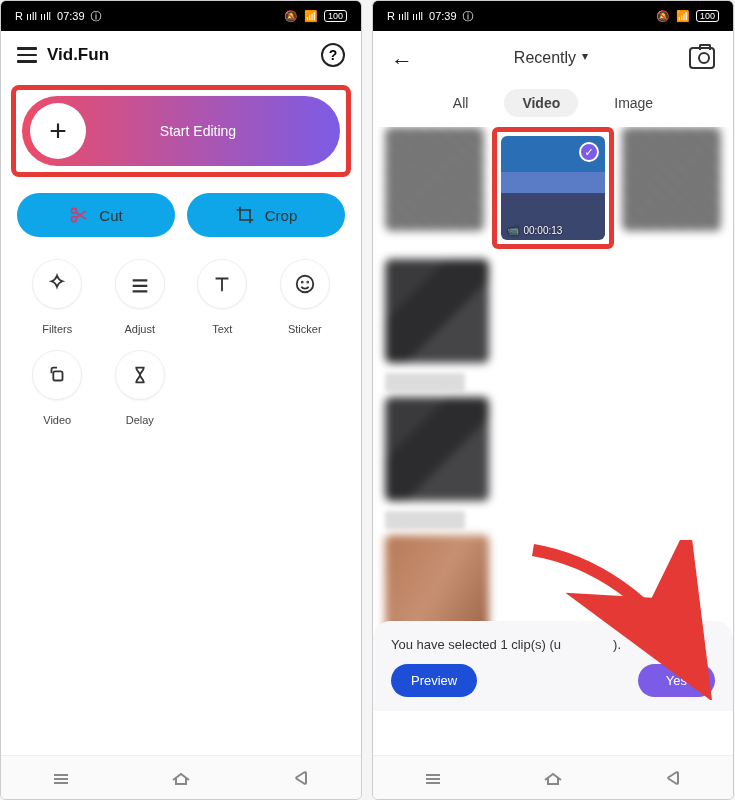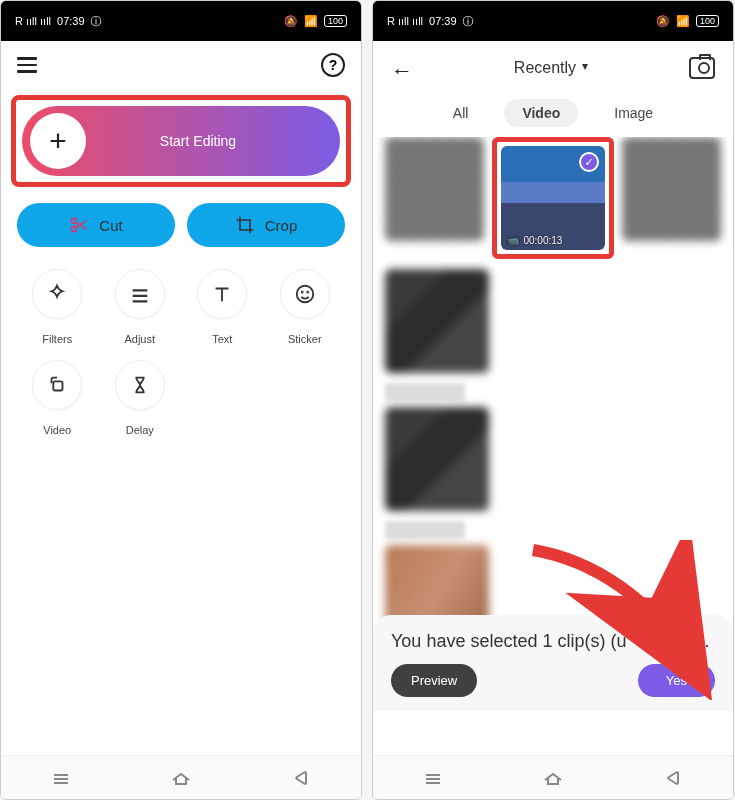--- a/index.html
+++ b/index.html
@@ -1,18 +1,18 @@
 <!DOCTYPE html>
 <html><head>
 <meta charset="utf-8">
 <style>
   * { margin: 0; padding: 0; box-sizing: border-box; font-family: -apple-system, BlinkMacSystemFont, sans-serif; }
   body { background: #f5f5f5; width: 735px; height: 800px; display: flex; gap: 10px; padding: 0; }
   .phone { width: 362px; height: 800px; background: #fff; border: 1px solid #ccc; border-radius: 6px; overflow: hidden; display: flex; flex-direction: column; position: relative; }
-  .statusbar { height: 40px; background: #000; color: #fff; display: flex; justify-content: space-between; align-items: center; padding: 0 14px; font-size: 11px; font-weight: 500; }
+  .statusbar { height: 30px; background: #000; color: #fff; display: flex; justify-content: space-between; align-items: center; padding: 0 14px; font-size: 11px; font-weight: 500; }
   .statusbar .left, .statusbar .right { display: flex; gap: 6px; align-items: center; }
   .content { flex: 1; background: #fff; position: relative; overflow: hidden; }
   .navbar { height: 44px; display: flex; justify-content: space-around; align-items: center; background: #fafafa; border-top: 1px solid #eee; }
   .navbar svg { width: 24px; height: 24px; }
 
   
   .s1-header { display: flex; align-items: center; justify-content: space-between; padding: 12px 16px; }
   .hamburger { display: flex; flex-direction: column; gap: 4px; }
   .hamburger span { width: 20px; height: 2.5px; background: #222; border-radius: 1px; }
   .s1-title { font-weight: 700; font-size: 17px; color: #111; margin-left: 10px; flex: 1; }
@@ -52,23 +52,23 @@
   .thumb.pix { filter: blur(4px); }
   .pixelated { background: repeating-linear-gradient(45deg, #7a7a7a 0 6px, #6a6a6a 6px 12px), repeating-linear-gradient(-45deg, rgba(255,255,255,0.06) 0 5px, transparent 5px 10px); background-blend-mode: overlay; }
   .pix-dark { background: linear-gradient(135deg, #3a3a3c 0 30%, #2c2c2e 30% 60%, #454547 60% 100%); }
   .pix-skin { background: linear-gradient(120deg, #b77a56, #c79072, #9d6447); }
   .selected-box { border: 5px solid #e53935; padding: 4px; border-radius: 6px; }
   .check-badge { position: absolute; top: 6px; right: 6px; width: 20px; height: 20px; background: #7C5CE6; border: 2px solid #fff; border-radius: 50%; display: flex; align-items: center; justify-content: center; color: #fff; font-size: 11px; }
   .duration { position: absolute; bottom: 4px; left: 6px; color: #fff; font-size: 10px; display: flex; gap: 4px; align-items: center; text-shadow: 0 0 2px #000; }
   .divider-label { height: 18px; background: #dcdcdc; width: 80px; border-radius: 2px; margin: 10px 0 6px; filter: blur(2px); }
 
   .bottombar { position: absolute; bottom: 44px; left: 0; right: 0; background: #f7f7f9; border-radius: 18px 18px 0 0; padding: 16px 18px 14px; }
-  .selmsg { font-size: 18px; color: #333; margin-bottom: 12px; }
+  .selmsg { font-size: 13px; color: #333; margin-bottom: 12px; }
   .btnrow { display: flex; justify-content: space-between; align-items: center; }
-  .preview-btn { background: #404040; color: #fff; padding: 9px 20px; border-radius: 20px; font-size: 13px; }
+  .preview-btn { background: #1d4ed8; color: #fff; padding: 9px 20px; border-radius: 20px; font-size: 13px; }
   .yes-btn { background: #7C5CE6; color: #fff; padding: 9px 28px; border-radius: 20px; font-size: 13px; font-weight: 500; }
 
   .arrow-overlay { position: absolute; bottom: 55px; right: 20px; width: 220px; height: 160px; pointer-events: none; z-index: 50; }
 </style>
 </head>
 <body>
 
 <div class="phone">
   <div class="statusbar">
     <div class="left">
@@ -83,20 +83,21 @@
     </div>
   </div>
 
   <div class="content">
     <div class="s1-header">
       <div class="hamburger">
           <span></span>
           <span></span>
           <span></span>
         </div>
+      <div class="s1-title">Vid.Fun</div>
       <div class="help-icon">?</div>
     </div>
 
     <div class="start-box">
       <div class="start-btn">
         <div class="plus-circle">+</div>
         <div class="start-label">Start Editing</div>
       </div>
     </div>
 

